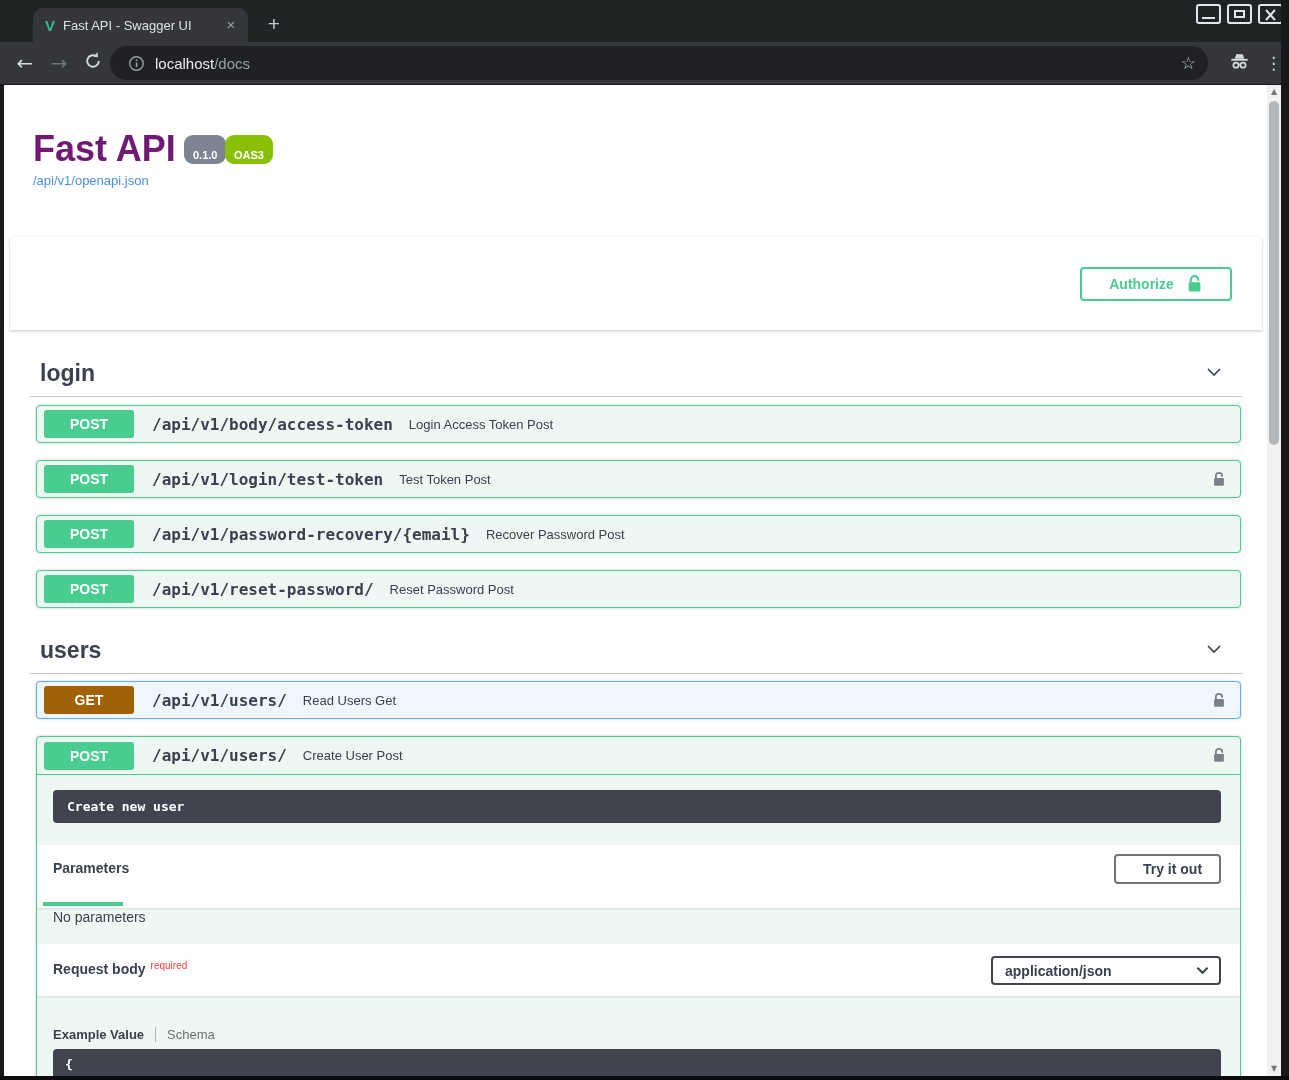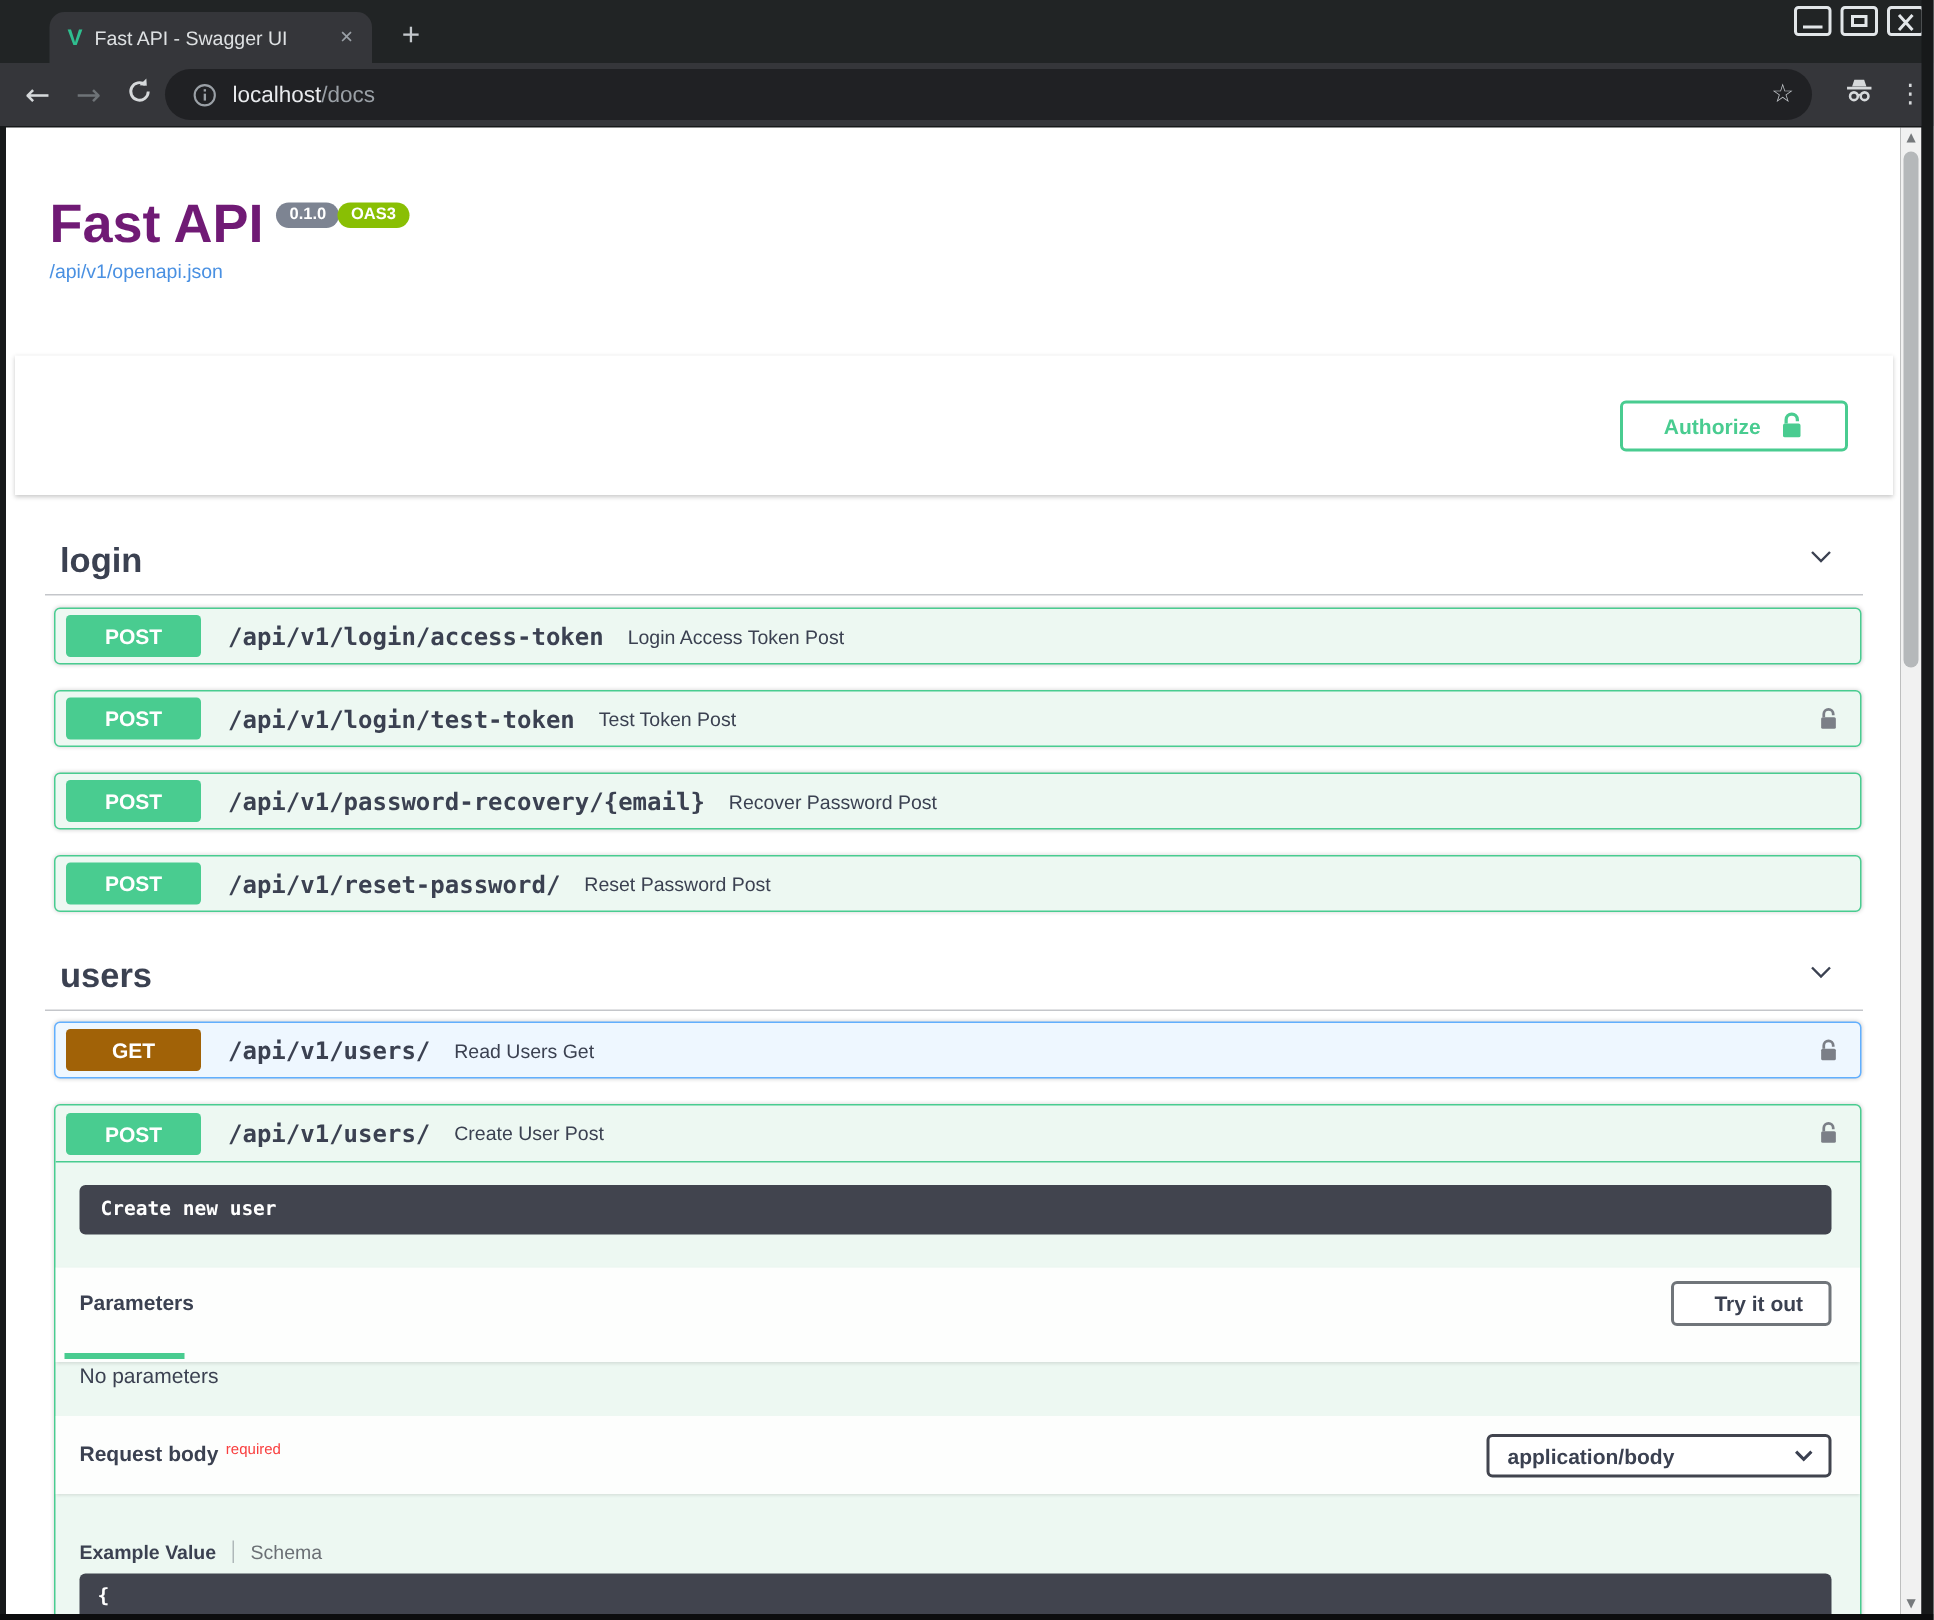--- a/index.html
+++ b/index.html
@@ -35,21 +35,21 @@
   
   .viewport { position:absolute; left:4px; top:85px; width:1263px; height:991px; background:#ffffff; overflow:hidden; }
   .scrollbar { position:absolute; left:1267px; top:85px; width:14px; height:991px; background:#f1f1f1; }
   .sb-arrow { position:absolute; left:0; width:14px; height:14px; color:#76797c; font-size:8px; line-height:14px; text-align:center; font-family:"DejaVu Sans", sans-serif; }
   .sb-thumb { position:absolute; left:2px; top:16px; width:10px; height:344px; background:#b5b8ba; border-radius:5px; }
   .frame-right { position:absolute; left:1281px; top:0; width:8px; height:1080px; background:#17191a; }
   .frame-bottom { position:absolute; left:0; top:1076px; width:1289px; height:4px; background:#0c0d0e; }
 
   
   .api-title { position:absolute; left:29px; top:43px; font-size:36px; font-weight:bold; color:#701a75; }
-  .badge { display:inline-block; font-size:11px; font-weight:bold; color:#fff; border-radius:9px; padding:2px 9px 3px; vertical-align:top; }
+  .badge { display:inline-block; font-size:11px; font-weight:bold; color:#fff; border-radius:9px; padding:14px 9px 3px; vertical-align:top; }
   .badge.version { position:absolute; left:180px; top:50px; background:#7d8492; }
   .badge.oas3 { position:absolute; left:221px; top:50px; background:#89bf04; }
   .spec-link { position:absolute; left:29px; top:88px; font-size:13px; color:#4990e2; cursor:pointer; }
 
   .scheme-box { position:absolute; left:6px; top:152px; width:1252px; height:93px; background:#fff; box-shadow:0 1px 3px rgba(0,0,0,0.22); }
   .authorize-btn { position:absolute; right:30px; top:30px; width:152px; height:34px; border:2px solid #49cc90; border-radius:4px; background:#fff; color:#49cc90; font-weight:bold; font-size:14px; display:flex; align-items:center; justify-content:center; gap:12px; cursor:pointer; }
 
   .sec-header { position:absolute; left:26px; width:1212px; height:46px; border-bottom:1px solid rgba(59,65,81,.3); display:flex; align-items:center; cursor:pointer; }
   .sec-title { font-size:23px; font-weight:bold; color:#3b4151; padding-left:10px; }
   .sec-chevron { margin-left:auto; margin-right:18px; }
@@ -169,21 +169,21 @@
     <span class="sec-title">login</span>
     <span class="sec-chevron">
       <svg width="20" height="20" viewBox="0 0 20 20">
           <path d="M4 7 L10 13 L16 7" fill="none" stroke="#3b4151" stroke-width="1.6"></path>
         </svg>
     </span>
   </div>
 
   <div class="op-row op-post" style="top:320px;">
     <span class="method-badge post">POST</span>
-    <span class="op-path">/api/v1/login/access-token</span>
+    <span class="op-path">/api/v1/body/access-token</span>
     <span class="op-summary">Login Access Token Post</span>
   </div>
 
   <div class="op-row op-post" style="top:375px;">
     <span class="method-badge post">POST</span>
     <span class="op-path">/api/v1/login/test-token</span>
     <span class="op-summary">Test Token Post</span>
     <span class="op-lock">
       <svg width="14" height="17" viewBox="0 0 20 24">
         <path d="M5.5 10 V7 a4.5 4.5 0 0 1 9 0 v1.2" fill="none" stroke="#7b7f87" stroke-width="2.6"></path>
@@ -248,21 +248,21 @@
       <button class="tryout-btn">Try it out</button>
     </div>
 
     <div class="no-params">No parameters</div>
 
     <div class="opblock-sect-header hdr-reqbody"></div>
     <div class="reqbody-label">
       <span>Request body</span><span class="required-flag">required</span>
     </div>
     <div class="media-select">
-      <span>application/body</span>
+      <span>application/json</span>
       <svg width="13" height="9" viewBox="0 0 14 9">
         <path d="M1.5 1.5 L7 7 L12.5 1.5" fill="none" stroke="#3b4151" stroke-width="2.2"></path>
       </svg>
     </div>
 
     <div class="model-tabs">
       <span class="tab-active">Example Value</span>
       <span class="tab-div"></span>
       <span class="tab-inactive">Schema</span>
     </div>

